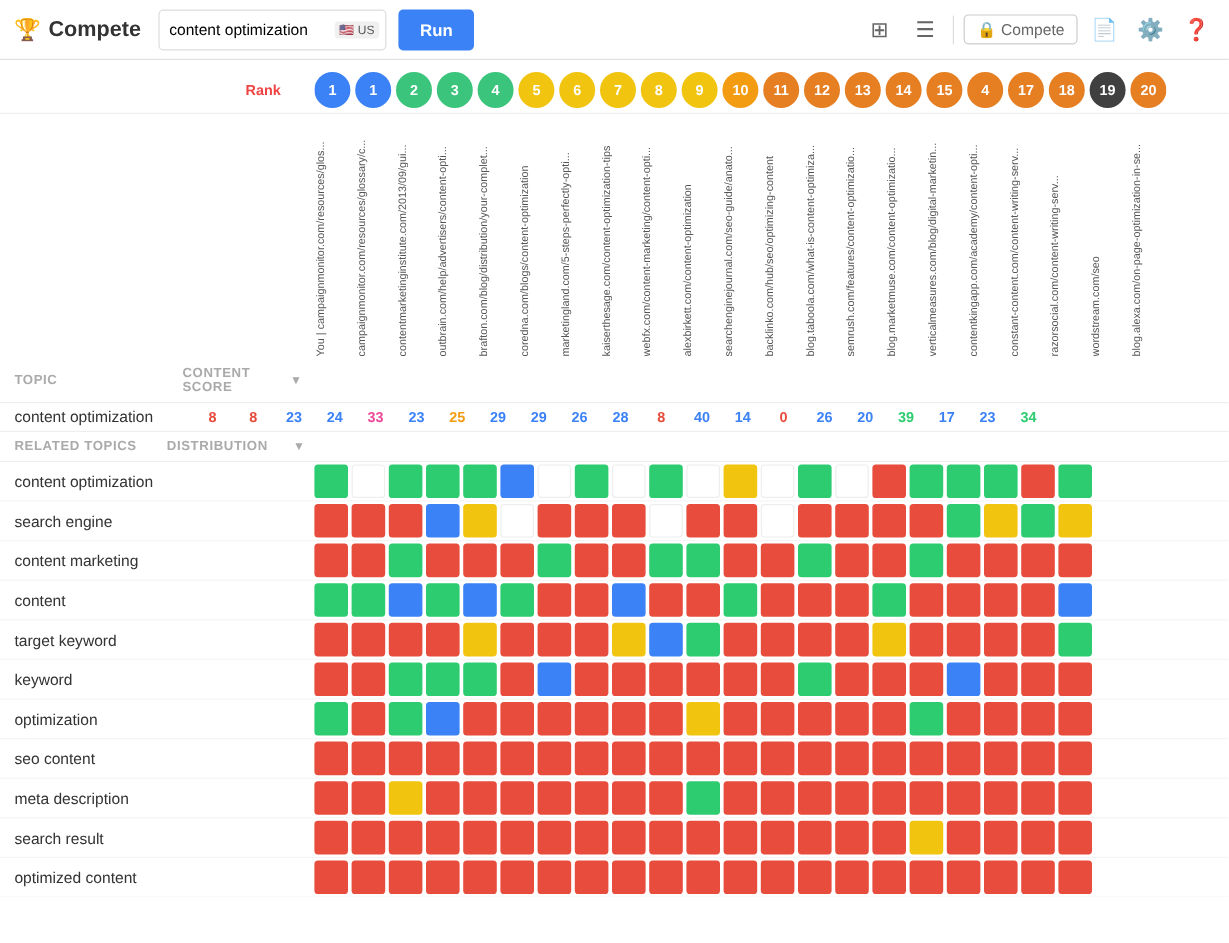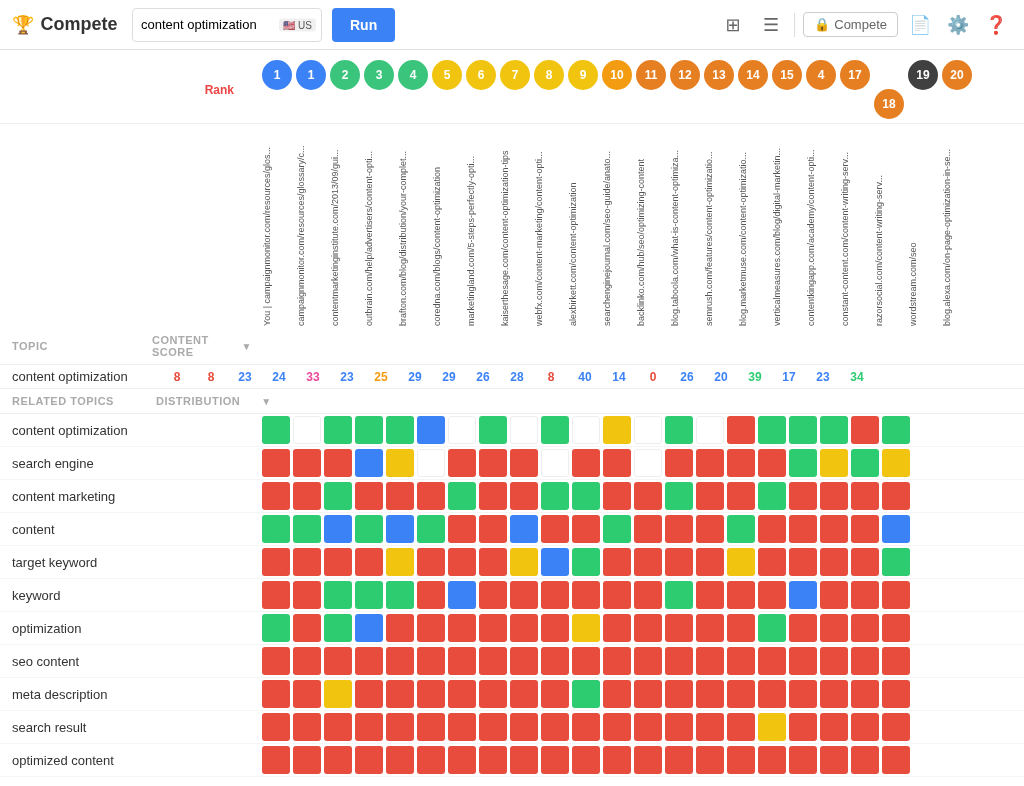--- a/index.html
+++ b/index.html
@@ -87,21 +87,21 @@
     .score-values { display: flex; gap: 4px; align-items: center; }
     .score-val {
       width: 30px; text-align: center; font-size: 12px; font-weight: 700; flex-shrink: 0;
     }
 
     
     .related-header {
       display: flex; align-items: center; padding: 6px 12px;
       border-bottom: 1px solid #eee;
     }
-    .rel-col { width: 144px; font-size: 11px; font-weight: 700; color: #aaa; letter-spacing: 0.5px; flex-shrink: 0; }
+    .rel-col { width: 127px; font-size: 11px; font-weight: 700; color: #aaa; letter-spacing: 0.5px; flex-shrink: 0; }
     .dist-col { width: 72px; font-size: 11px; font-weight: 700; color: #aaa; letter-spacing: 0.5px; flex-shrink: 0; display: flex; align-items: center; gap: 21px; }
 
     
     .grid-row {
       display: flex; align-items: center; padding: 2px 12px;
       border-bottom: 1px solid #f5f5f5;
     }
     .row-label { width: 250px; font-size: 13px; color: #333; flex-shrink: 0; }
     .row-cells { display: flex; gap: 3px; }
     .cell {
@@ -160,21 +160,21 @@
         <div class="rank-circle" style="background: rgb(241, 196, 15);">8</div>
         <div class="rank-circle" style="background: rgb(241, 196, 15);">9</div>
         <div class="rank-circle" style="background: rgb(243, 156, 18);">10</div>
         <div class="rank-circle" style="background: rgb(230, 126, 34);">11</div>
         <div class="rank-circle" style="background: rgb(230, 126, 34);">12</div>
         <div class="rank-circle" style="background: rgb(230, 126, 34);">13</div>
         <div class="rank-circle" style="background: rgb(230, 126, 34);">14</div>
         <div class="rank-circle" style="background: rgb(230, 126, 34);">15</div>
         <div class="rank-circle" style="background: rgb(230, 126, 34);">4</div>
         <div class="rank-circle" style="background: rgb(230, 126, 34);">17</div>
-        <div class="rank-circle" style="background: rgb(230, 126, 34); margin-top: 29px;">18</div>
+        <div class="rank-circle" style="background: rgb(230, 126, 34);">18</div>
         <div class="rank-circle" style="background: #404040;">19</div>
         <div class="rank-circle" style="background: rgb(230, 126, 34);">20</div>
       </div>
   </div>
 
   <div class="url-area">
     <div class="url-spacer"></div>
     <div class="url-items" id="url-items">
         <div class="url-item">You | campaignmonitor.com/resources/glos...</div>
         <div class="url-item">campaignmonitor.com/resources/glossary/c...</div>

